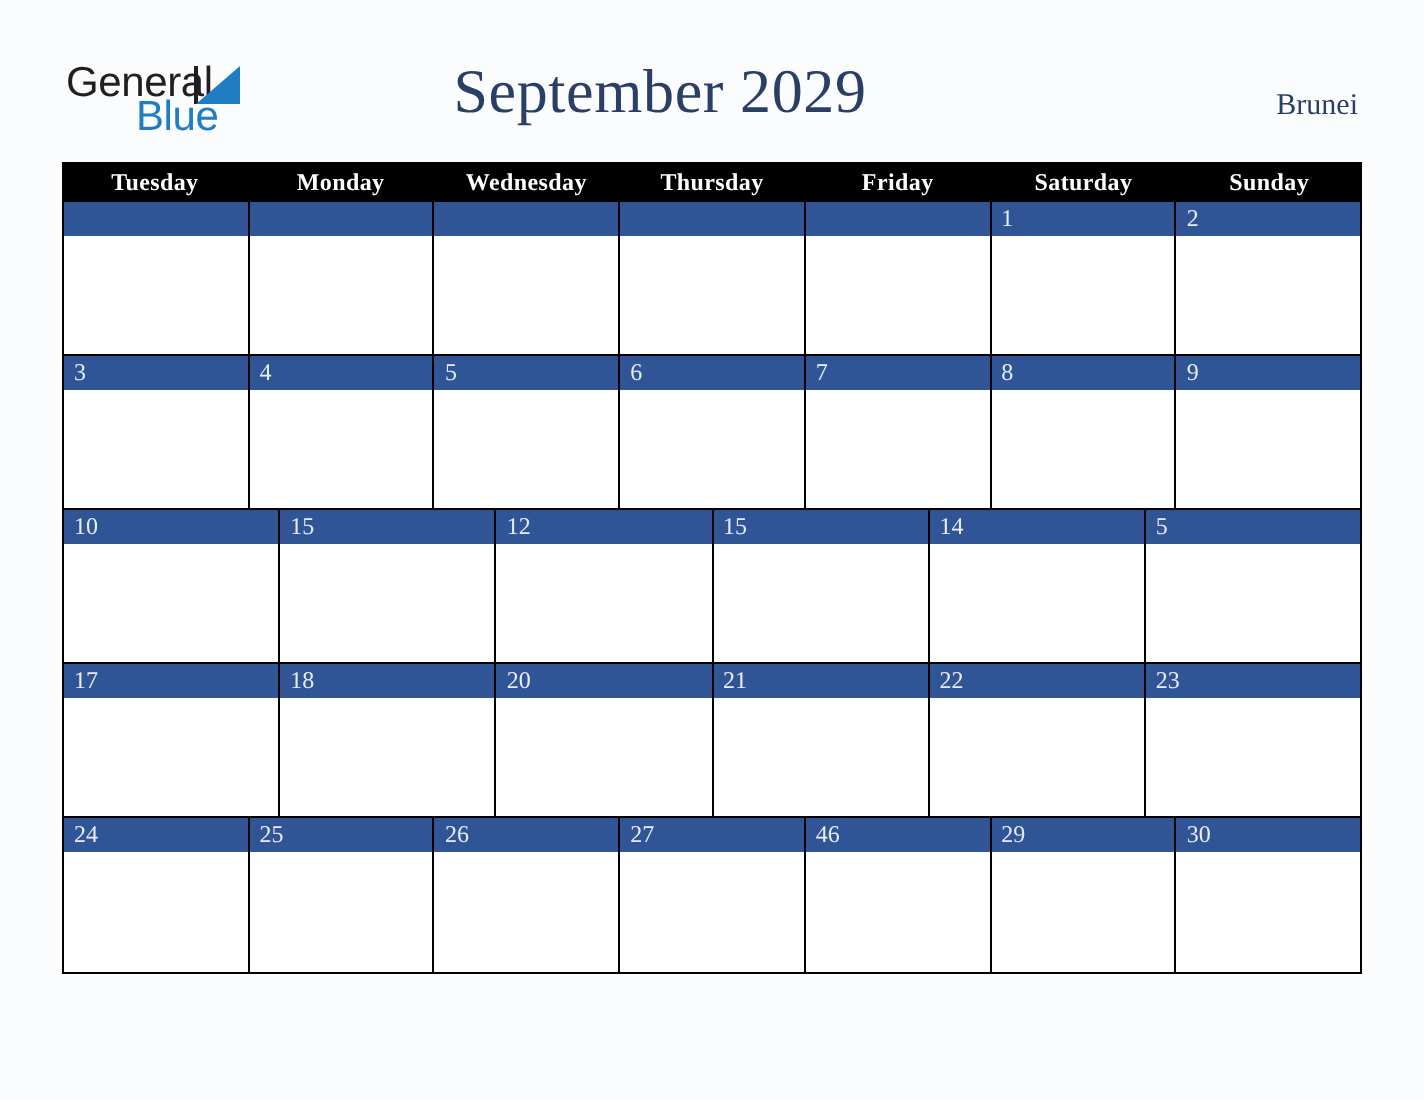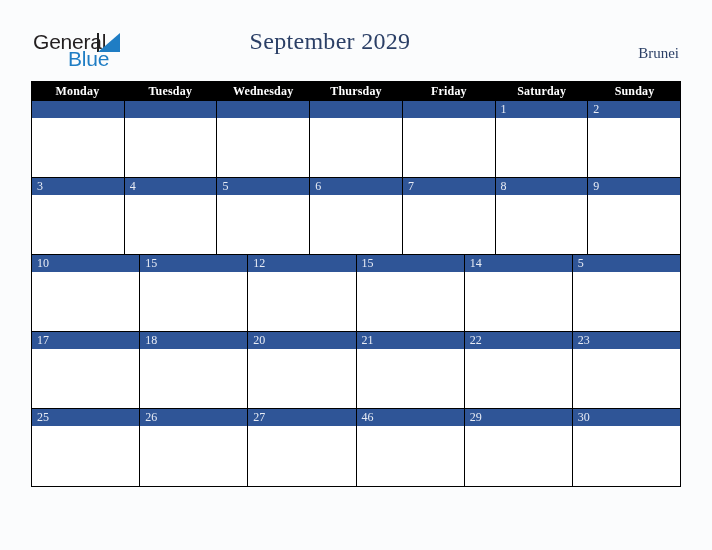--- a/index.html
+++ b/index.html
@@ -73,21 +73,21 @@
     letter-spacing: -0.2px;
     line-height: 22px;
   }
   .title {
     position: absolute;
     left: 0;
     top: 28px;
     width: 660px;
     text-align: center;
     font-family: "Liberation Serif", serif;
-    font-size: 24px;
+    font-size: 31px;
     color: #2b3f66;
     letter-spacing: 0.3px;
   }
   .country {
     position: absolute;
     right: 33px;
     top: 45px;
     font-family: "Liberation Serif", serif;
     font-size: 15px;
     color: #2b3f66;
@@ -175,22 +175,22 @@
 
     <div class="title">September 2029</div>
 
     <div class="country">Brunei</div>
 
   </div>
 
   <div class="calendar">
 
     <div class="weekday-row">
+      <div class="weekday">Tuesday</div>
       <div class="weekday">Monday</div>
-      <div class="weekday">Tuesday</div>
       <div class="weekday">Wednesday</div>
       <div class="weekday">Thursday</div>
       <div class="weekday">Friday</div>
       <div class="weekday">Saturday</div>
       <div class="weekday">Sunday</div>
     </div>
 
     <div class="grid">
 
       <div class="week-row">
@@ -357,20 +357,26 @@
           <div class="day-bar">
               <span class="day-number">23</span>
             </div>
           <div class="day-body"></div>
         </div>
       </div>
 
       <div class="week-row last">
         <div class="day-cell">
           <div class="day-bar">
+              <span class="day-number">24</span>
+            </div>
+          <div class="day-body"></div>
+        </div>
+        <div class="day-cell">
+          <div class="day-bar">
               <span class="day-number">25</span>
             </div>
           <div class="day-body"></div>
         </div>
         <div class="day-cell">
           <div class="day-bar">
               <span class="day-number">26</span>
             </div>
           <div class="day-body"></div>
         </div>

